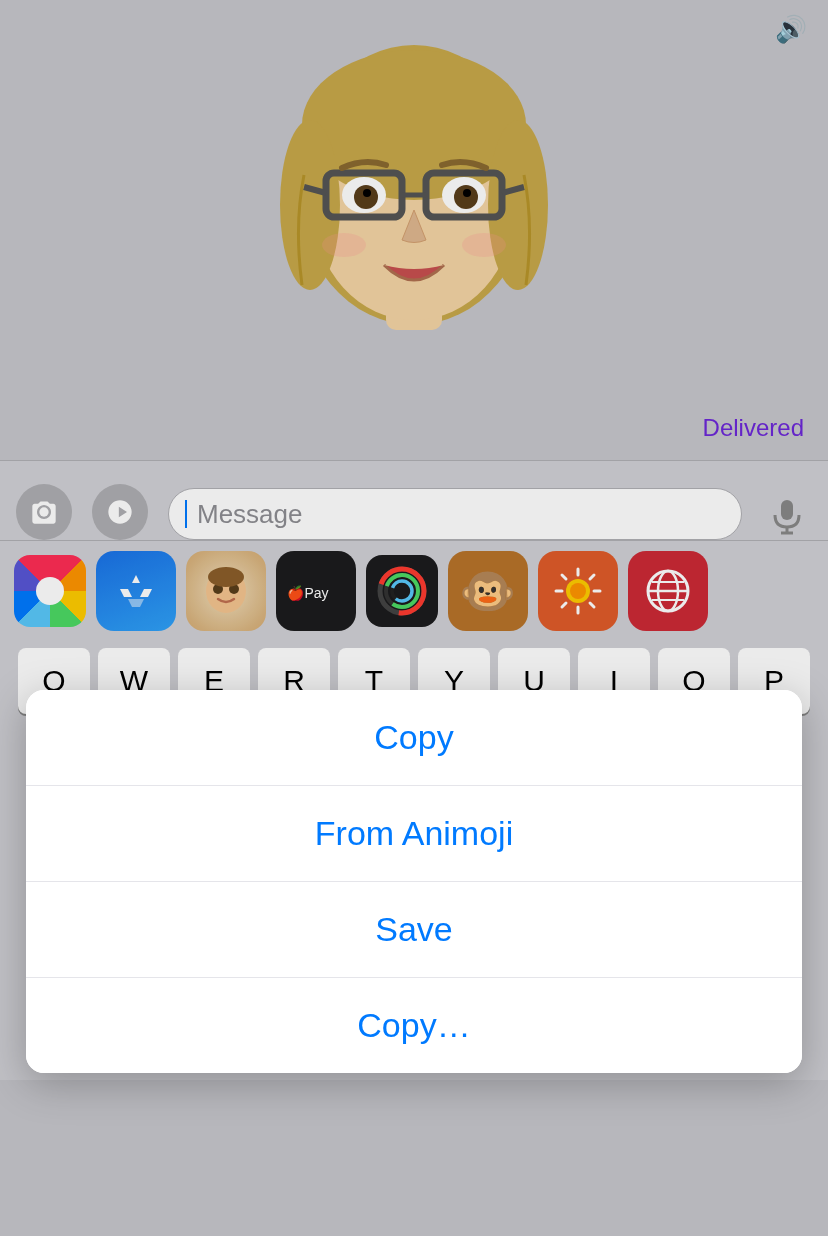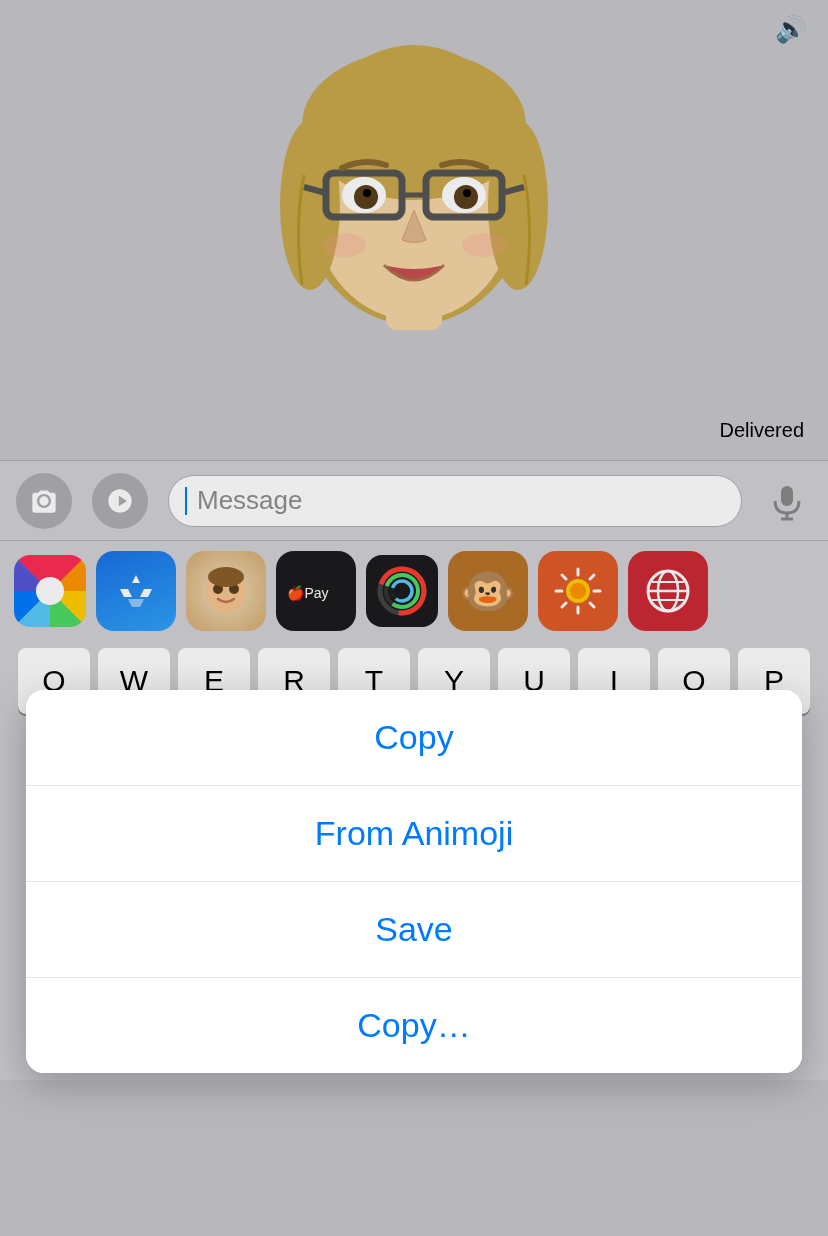--- a/index.html
+++ b/index.html
@@ -36,33 +36,33 @@
       display: flex;
       align-items: center;
       justify-content: center;
     }
 
     
     .delivered-text {
       position: absolute;
       bottom: 18px;
       right: 24px;
-      color: #000000;
-      font-size: 20px;
+      color: #6d28d9;
+      font-size: 24px;
       font-weight: 400;
     }
 
     
     .message-input-bar {
       width: 100%;
       height: 80px;
       background: #d1d1d6;
       border-top: 1px solid #b0b0b5;
       display: flex;
-      align-items: center;
+      align-items: flex-end;
       padding: 0 16px;
       gap: 20px;
     }
 
     .input-icon-btn {
       width: 56px;
       height: 56px;
       border-radius: 50%;
       background: #aeaeb2;
       display: flex;

